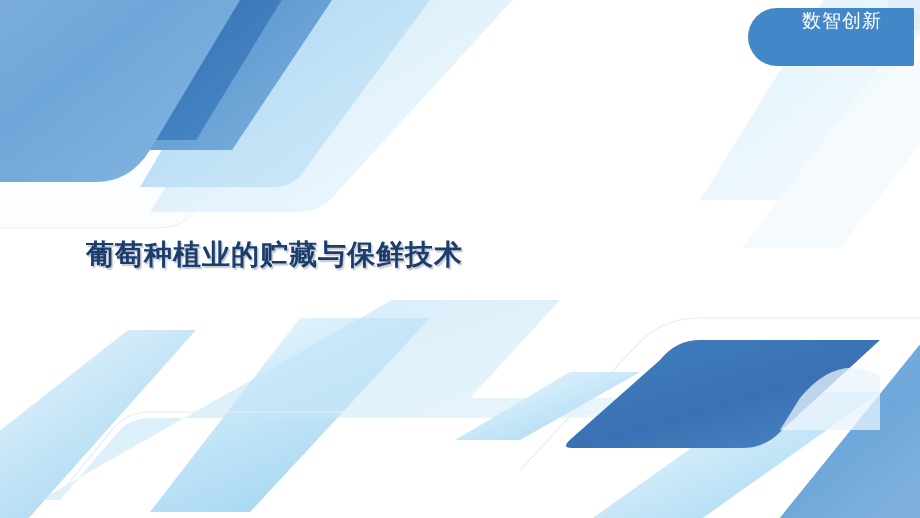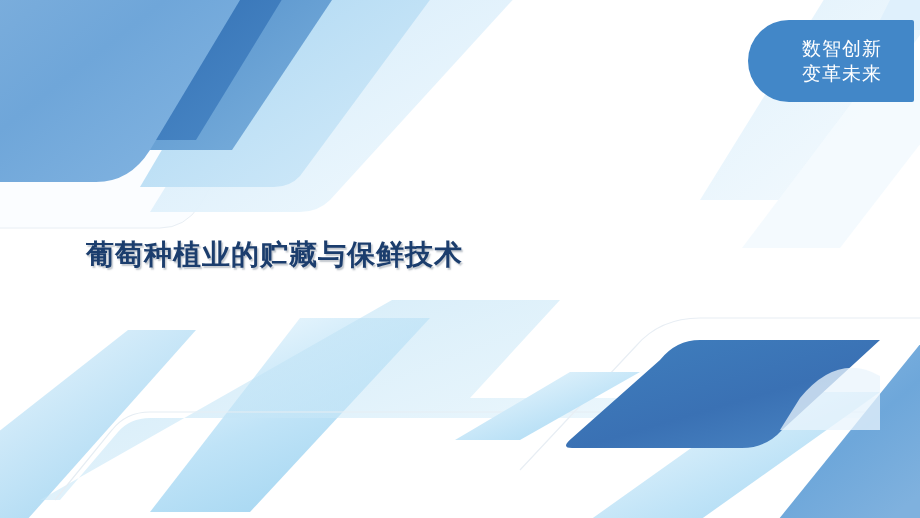--- a/index.html
+++ b/index.html
@@ -28,34 +28,34 @@
     position: absolute;
     inset: 0;
     width: 920px;
     height: 518px;
     pointer-events: none;
   }
   
   #corner-badge {
     position: absolute;
     left: 748px;
-    top: 20px;
+    top: 8px;
     width: 166px;
-    height: 82px;
+    height: 58px;
     background: #4287c8;
     border-top-left-radius: 41px;
     border-bottom-left-radius: 41px;
     border-top-right-radius: 2px;
     border-bottom-right-radius: 2px;
     box-sizing: border-box;
     padding-left: 22px;
     display: flex;
     flex-direction: column;
     align-items: center;
-    justify-content: center;
+    justify-content: flex-start;
     pointer-events: auto;
   }
   #corner-badge .badge-line {
     color: #ffffff;
     font-size: 19px;
     line-height: 25px;
     letter-spacing: 1px;
     white-space: nowrap;
     font-weight: 400;
   }
@@ -180,19 +180,18 @@
       <path d="M 925 338 L 925 530 L 770 530 Z" fill="url(#gBRtri)"></path>
 
       <path d="M 800 398 Q 838 352 880 376 L 880 430 L 780 430 Z" fill="#e9f4fc" opacity="0.75"></path>
     </g>
   </svg>
 
   <div class="overlay-layer">
 
     <div id="corner-badge">
       <span class="badge-line">数智创新</span>
-      <span class="badge-line">变革未来</span>
     </div>
 
     <div id="main-title">葡萄种植业的贮藏与保鲜技术</div>
 
   </div>
 </div>
 
 </body></html>

